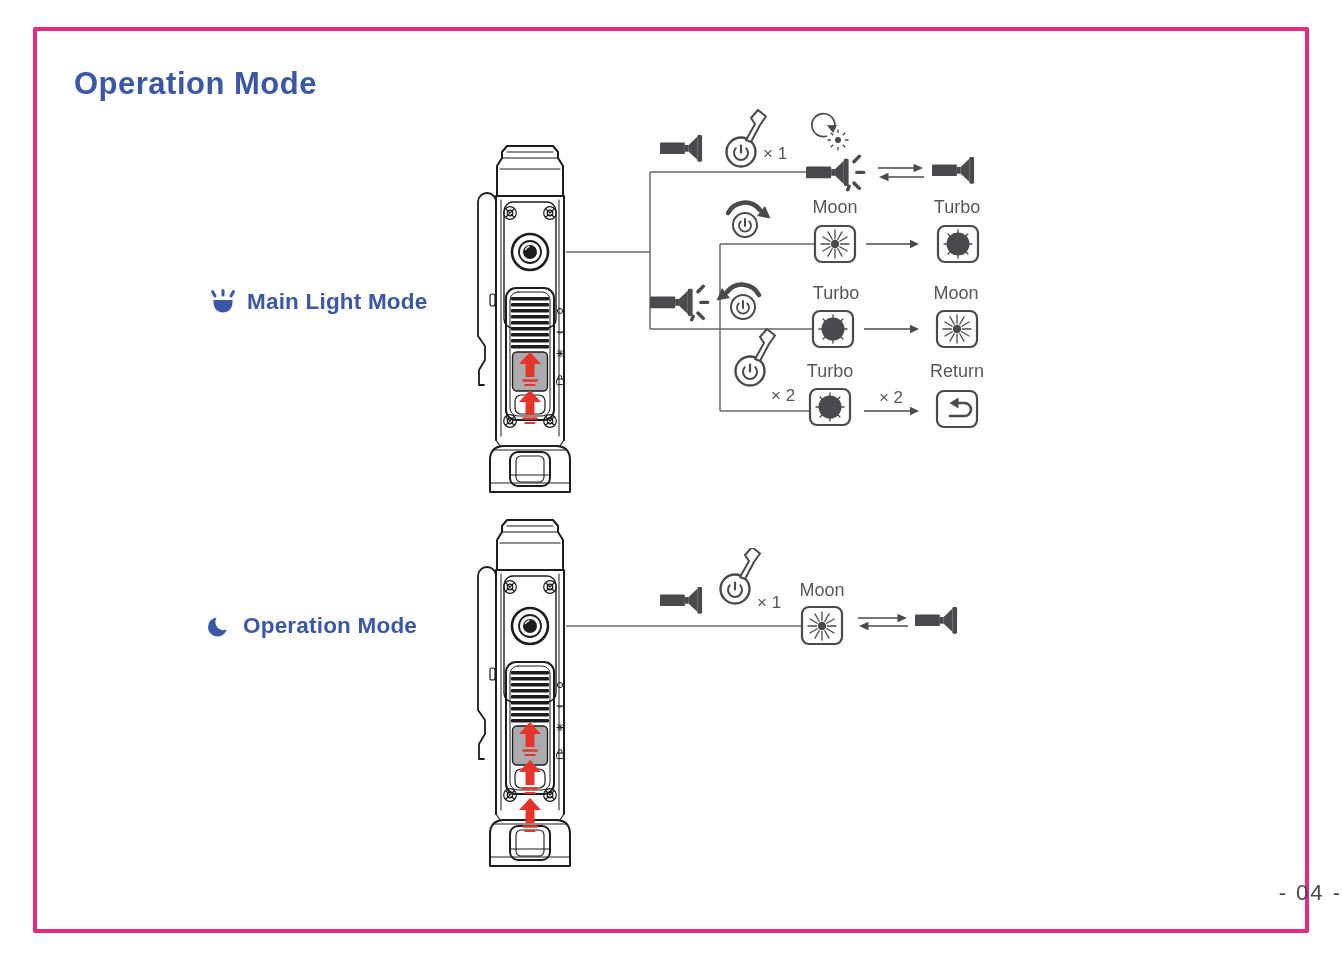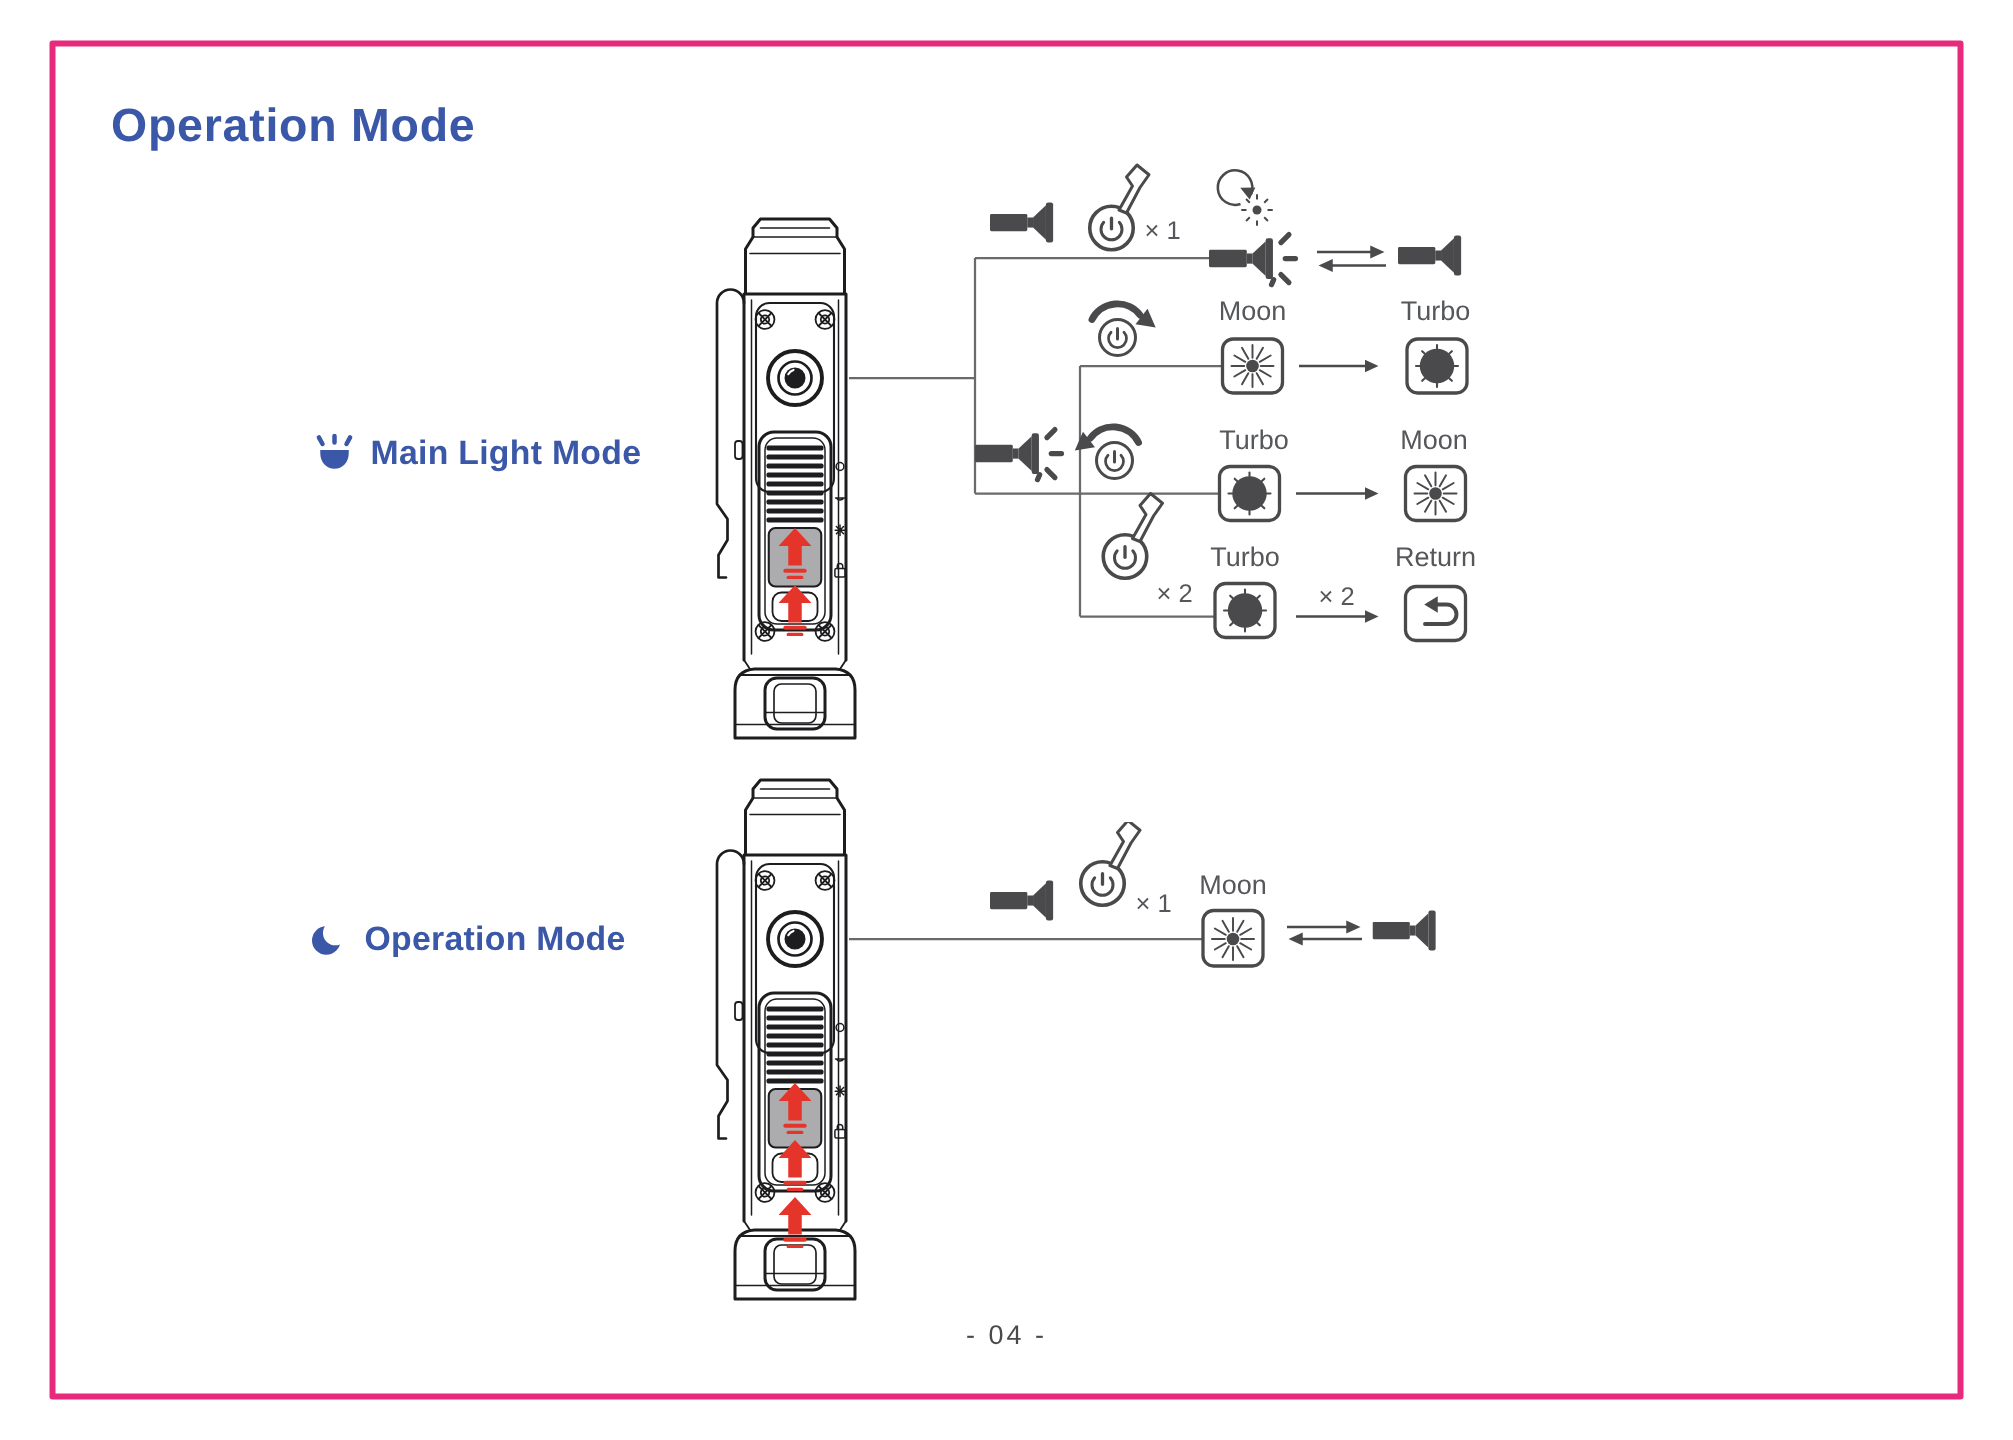--- a/index.html
+++ b/index.html
@@ -8,22 +8,22 @@
   .frame{position:absolute;left:33px;right:33px;top:27px;bottom:27px;
          border:4.5px solid #E72A7C;border-radius:2px;}
   .title{position:absolute;left:74px;top:66px;margin:0;font-size:31px;font-weight:700;
          color:#3A57A8;letter-spacing:.5px;}
   .mode-label{position:absolute;display:flex;align-items:flex-start;gap:11px;
               color:#3A57A8;font-size:22.5px;font-weight:700;letter-spacing:.2px;}
   .mode-label.main{left:210px;top:289px;}
   .mode-label.moonl{left:206px;top:613px;}
   .label-icon{width:26px;height:26px;flex:0 0 auto;}
   .abs{position:absolute;}
-  .page-number{position:absolute;left:0;top:880px;width:100%;text-align:center;
-               font-size:18px;color:#4a4a4a;letter-spacing:2px;}
+  .page-number{position:absolute;left:0;top:880px;width:100%;text-align:right;
+               font-size:22px;color:#4a4a4a;letter-spacing:2px;}
   .flow-label{font-size:18px;fill:#56575A;}
   .x-label{font-size:17px;fill:#56575A;}
   .knob-marks{font-size:9px;font-weight:700;fill:#1d1d1f;letter-spacing:1px;}
   svg{display:block;}
   .hiddefs{position:absolute;width:0;height:0;overflow:hidden;}
 </style>
 </head>
 <body>
 
 <div class="page">

